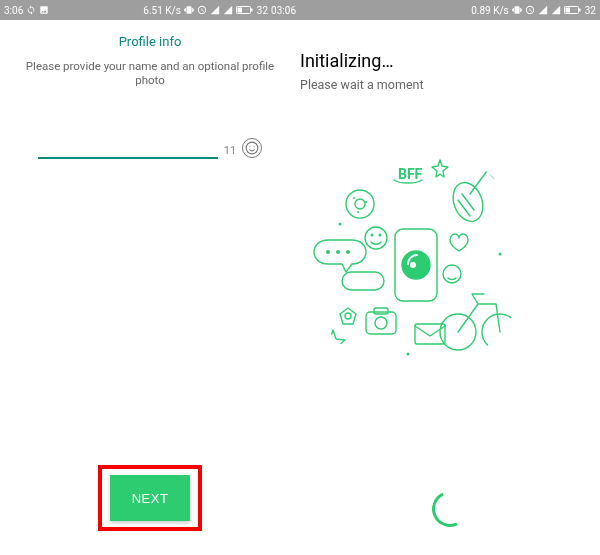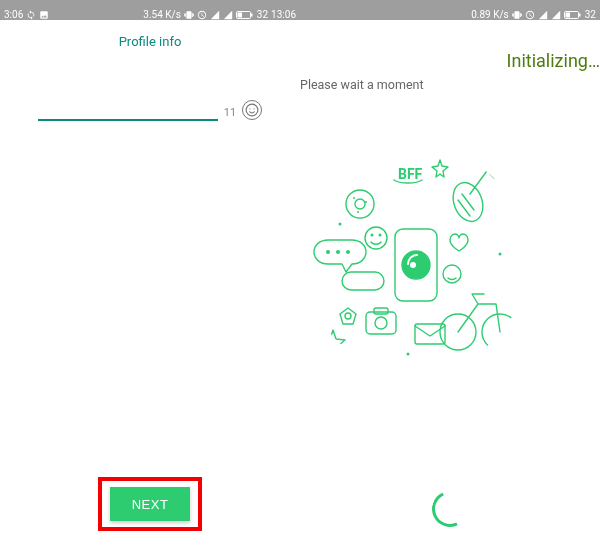--- a/index.html
+++ b/index.html
@@ -18,21 +18,21 @@
     position: relative;
     display: flex;
     flex-direction: column;
   }
   .status-bar {
     height: 20px;
     background: #9e9e9e;
     color: #fff;
     font-size: 10px;
     display: flex;
-    align-items: flex-end;
+    align-items: center;
     padding: 0 4px;
     gap: 4px;
   }
   .status-left, .status-right {
     display: flex;
     align-items: center;
     gap: 3px;
   }
   .status-right { margin-left: auto; }
   .sb-icon { display: inline-flex; align-items: center; }
@@ -98,29 +98,29 @@
     padding: 6px 8px;
   }
   .next-btn {
     background: #2ecc71;
     color: #fff;
     border: none;
     font-size: 13px;
     font-weight: 500;
     letter-spacing: 0.5px;
     width: 80px;
-    height: 34px;
+    height: 46px;
     cursor: pointer;
     box-shadow: 0 2px 4px rgba(0,0,0,0.2);
   }
   
   .init-title {
-    color: #4d7c0f;
+    color: #000000;
     font-size: 18px;
-    text-align: right;
+    text-align: left;
     margin-top: 30px;
     font-weight: 400;
   }
   .init-sub {
     color: #666;
     font-size: 12.5px;
     margin-top: 6px;
   }
   .doodle-wrap {
     display: flex;
@@ -158,21 +158,21 @@
             <path d="M12 4V1L8 5l4 4V6c3.3 0 6 2.7 6 6 0 1-.3 2-.7 2.8l1.5 1.5C19.5 15 20 13.6 20 12c0-4.4-3.6-8-8-8zm0 14c-3.3 0-6-2.7-6-6 0-1 .3-2 .7-2.8L5.2 7.7C4.5 9 4 10.4 4 12c0 4.4 3.6 8 8 8v3l4-4-4-4v3z"></path>
           </svg>
       </span>
       <span class="sb-icon">
         <svg width="10" height="10" viewBox="0 0 24 24" fill="#fff">
             <path d="M21 19V5c0-1.1-.9-2-2-2H5c-1.1 0-2 .9-2 2v14c0 1.1.9 2 2 2h14c1.1 0 2-.9 2-2zM8.5 13.5l2.5 3 3.5-4.5 4.5 6H5l3.5-4.5z"></path>
           </svg>
       </span>
     </div>
     <div class="status-right">
-      <span>3.54 K/s</span>
+      <span>6.51 K/s</span>
       <span class="sb-icon">
         <svg width="10" height="10" viewBox="0 0 24 24" fill="#fff">
             <path d="M0 15h2V9H0v6zm3 2h2V7H3v10zm19-8v6h2V9h-2zm-3 8h2V7h-2v10zM16.5 3h-9C6.7 3 6 3.7 6 4.5v15c0 .8.7 1.5 1.5 1.5h9c.8 0 1.5-.7 1.5-1.5v-15c0-.8-.7-1.5-1.5-1.5z"></path>
           </svg>
       </span>
       <span class="sb-icon">
         <svg width="10" height="10" viewBox="0 0 24 24" fill="#fff">
             <path d="M12 2C6.5 2 2 6.5 2 12s4.5 10 10 10 10-4.5 10-10S17.5 2 12 2zm0 18c-4.4 0-8-3.6-8-8s3.6-8 8-8 8 3.6 8 8-3.6 8-8 8zm.5-13H11v6l5.2 3.2.8-1.3-4.5-2.7V7z"></path>
           </svg>
       </span>
@@ -187,25 +187,26 @@
           </svg>
       </span>
       <span class="sb-icon">
         <svg width="18" height="10" viewBox="0 0 36 20" fill="none">
             <rect x="1" y="3" width="28" height="14" rx="2" stroke="#fff" stroke-width="2"></rect>
             <rect x="3" y="5" width="9" height="10" fill="#fff"></rect>
             <rect x="30" y="7" width="3" height="6" fill="#fff"></rect>
           </svg>
       </span>
       <span>32</span>
-      <span>13:06</span>
+      <span>03:06</span>
     </div>
   </div>
 
   <div class="title">Profile info</div>
+  <div class="subtitle">Please provide your name and an optional profile photo</div>
 
   <div class="input-row">
     <input class="name-input" value="" style="">
     <span class="char-count">11</span>
     <span class="emoji-btn">
       <svg width="14" height="14" viewBox="0 0 24 24" fill="none" stroke="#777" stroke-width="2">
           <circle cx="12" cy="12" r="10"></circle>
           <circle cx="8.5" cy="10" r="1" fill="#777" stroke="none"></circle>
           <circle cx="15.5" cy="10" r="1" fill="#777" stroke="none"></circle>
           <path d="M8 15c1 1.5 2.5 2 4 2s3-.5 4-2" stroke-linecap="round"></path>

